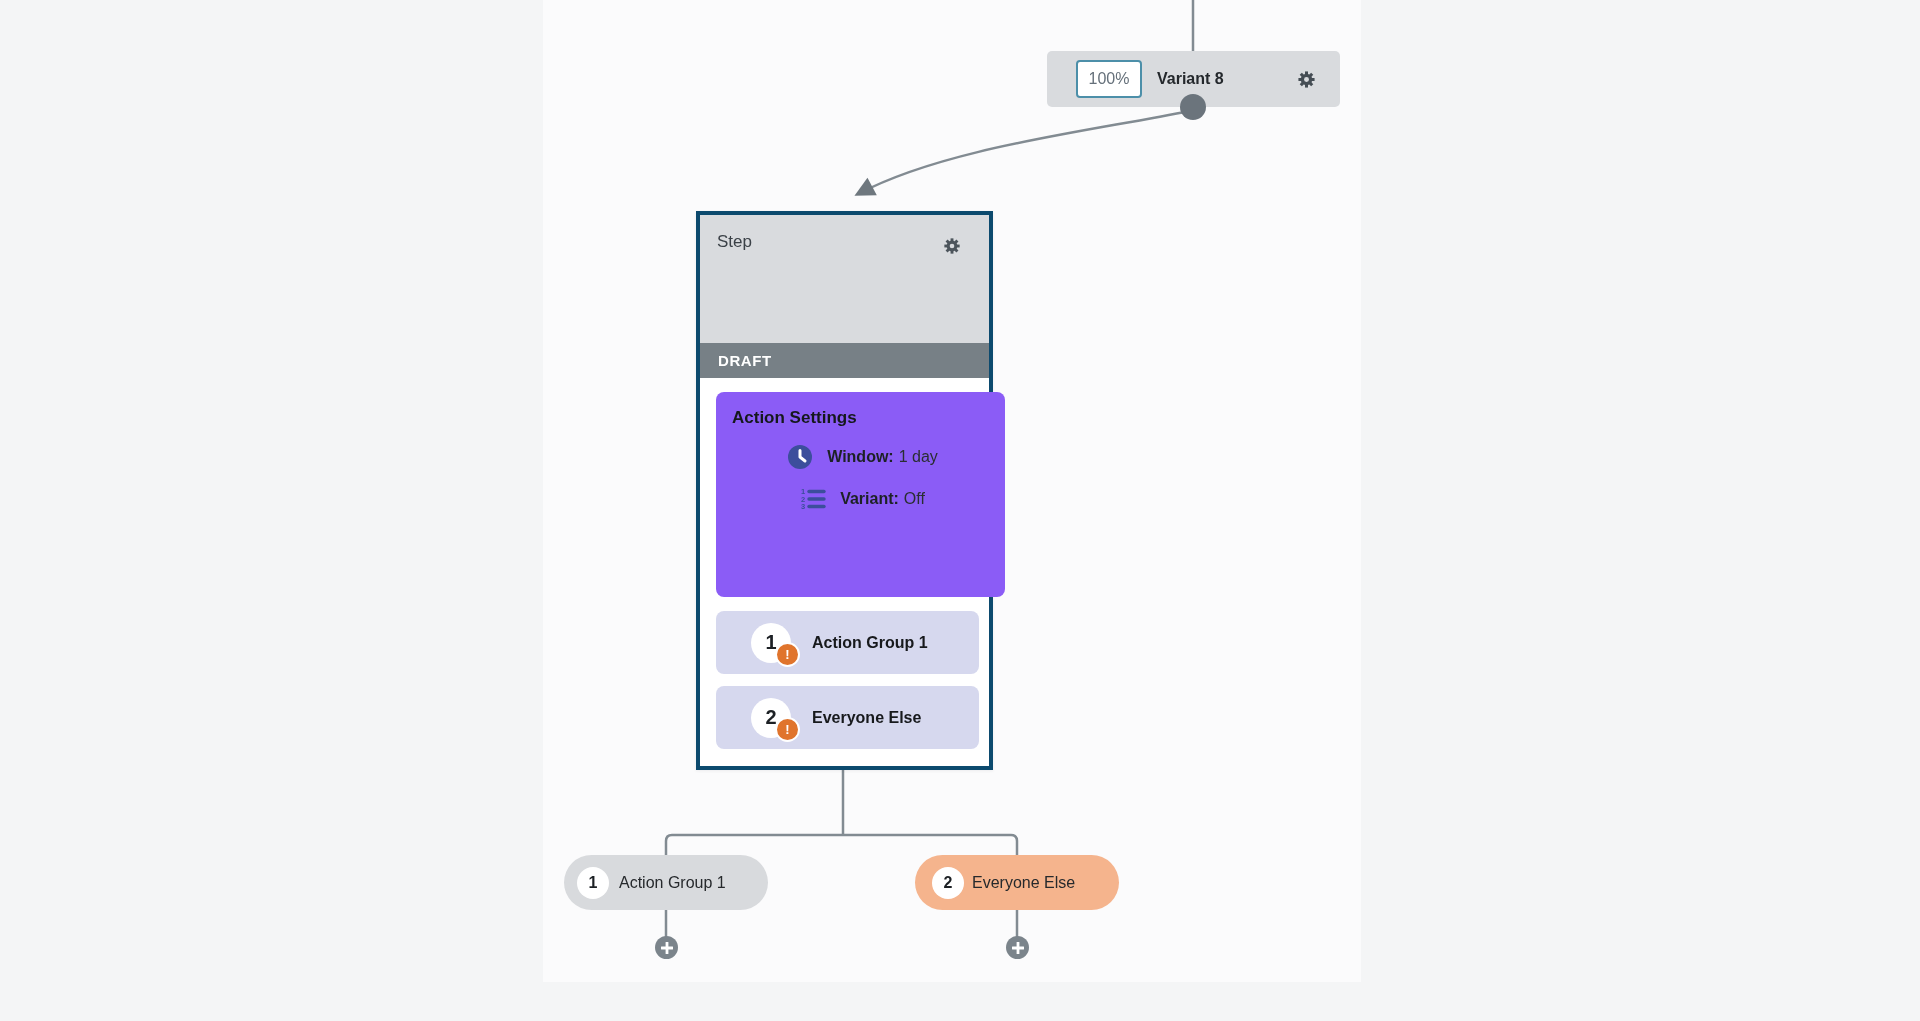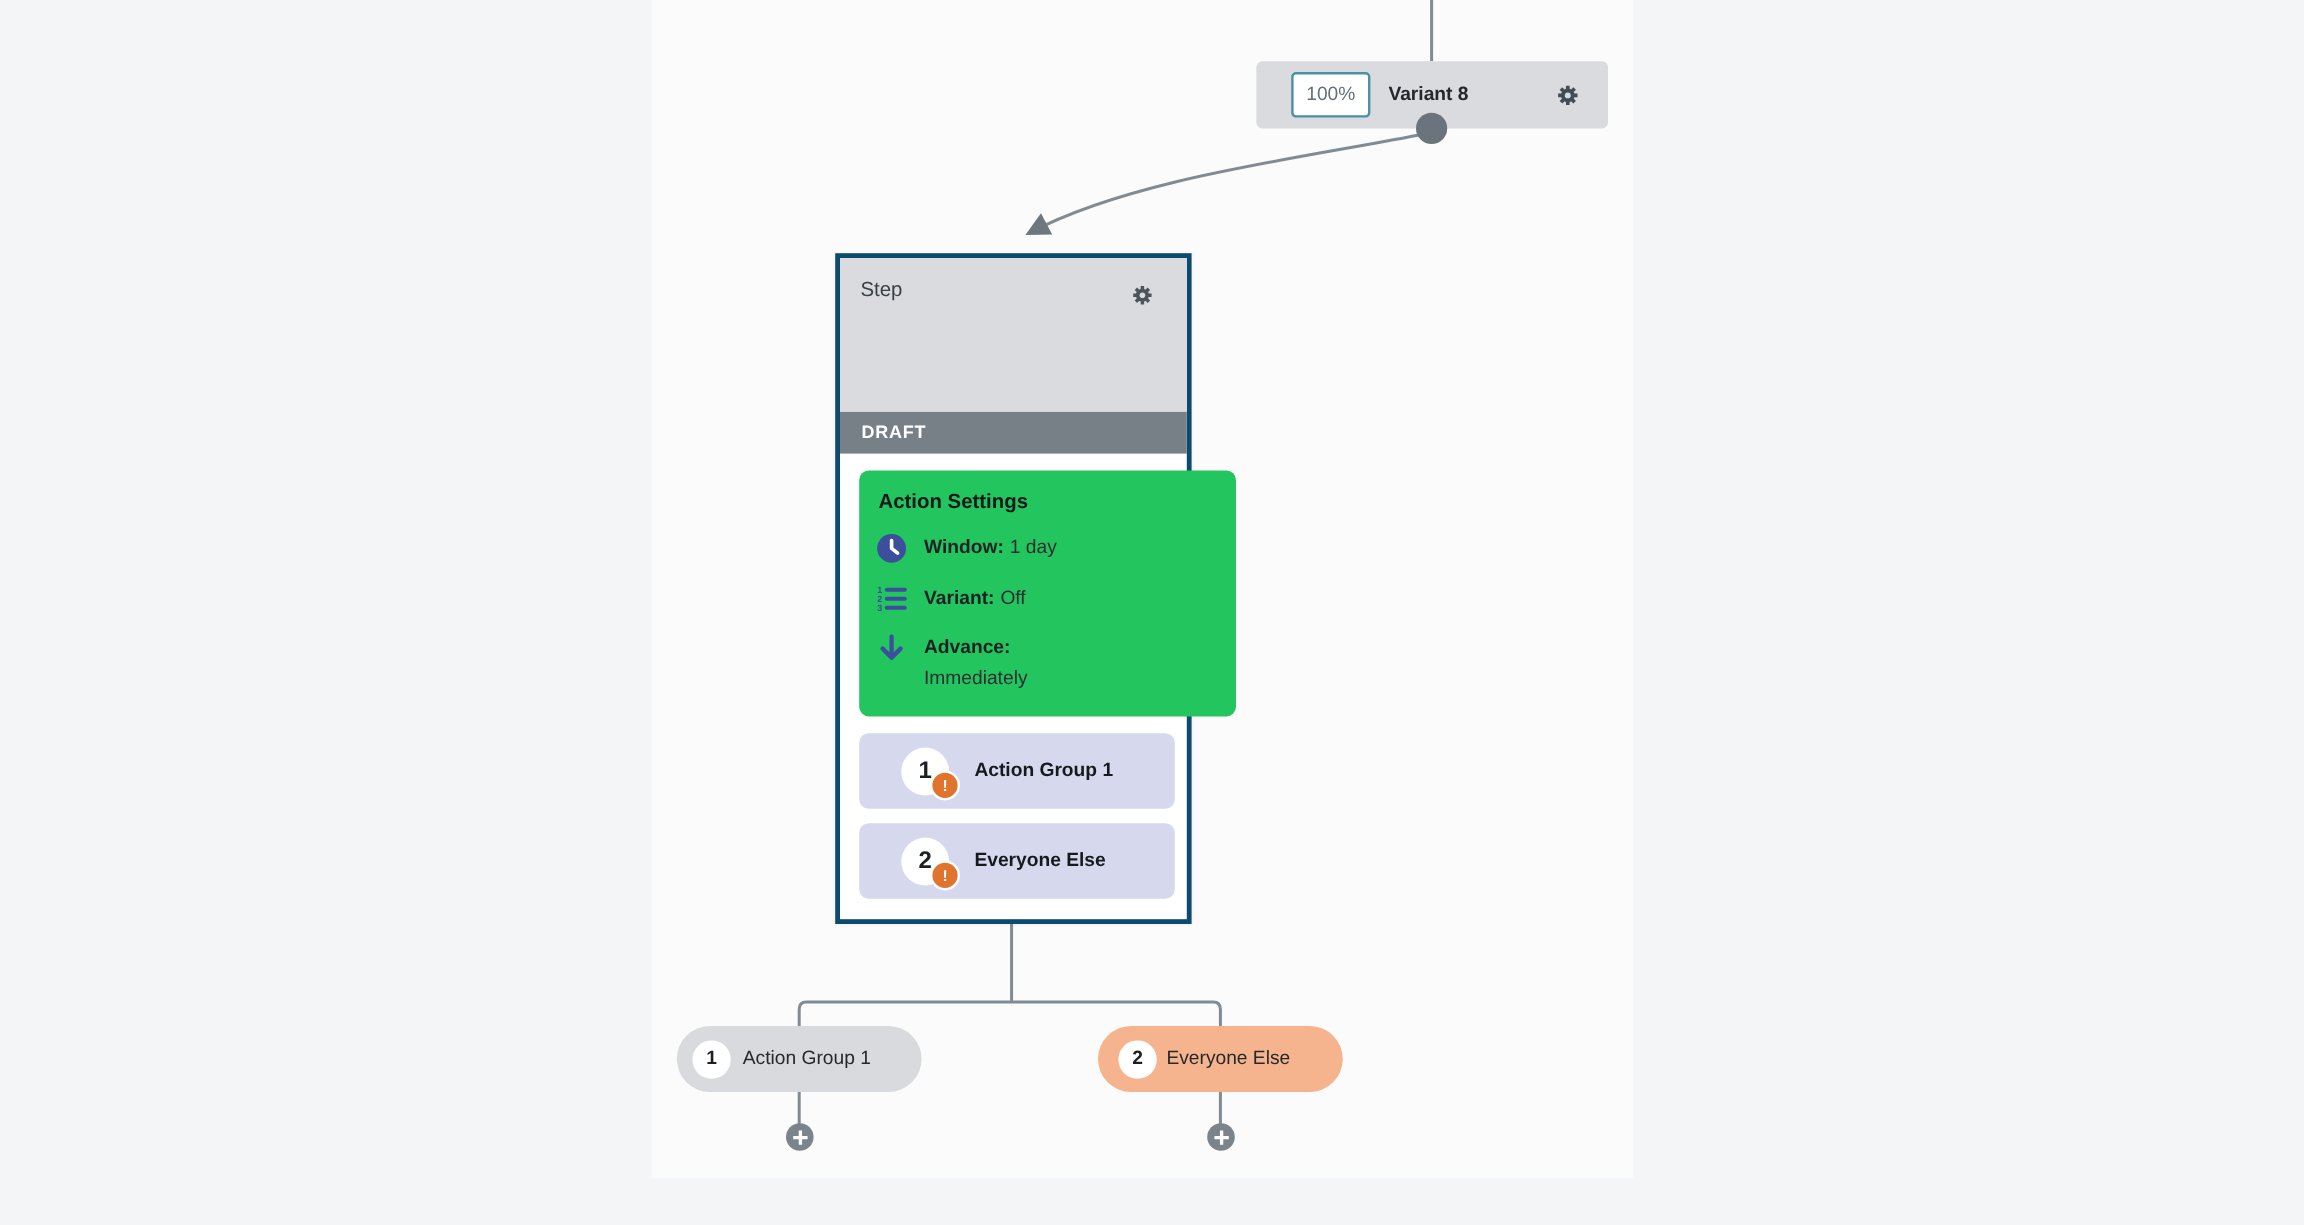--- a/index.html
+++ b/index.html
@@ -64,25 +64,25 @@
 
   .draft-bar {
     height:35px; background:#778086; color:#fff;
     font-size:15px; font-weight:bold; letter-spacing:.6px;
     line-height:35px; padding-left:18px;
   }
 
   .card-body { padding:14px 16px 0 16px; }
 
   .settings-panel {
-    width:314px; height:205px; background:#22c55e; border-radius:8px;
+    width:289px; height:205px; background:#8b5cf6; border-radius:8px;
     padding:16px 10px 17px 14px;
   }
   .settings-heading { font-size:17px; font-weight:bold; color:#15181c; margin-left:2px; line-height:20px; }
-  .setting-row { display:flex; margin-top:16px; align-items:center; }
+  .setting-row { display:flex; margin-top:16px; align-items:center;justify-content:center; }
   .setting-row.stacked { align-items:flex-start; margin-top:15px; }
   .setting-icon { width:26px; height:26px; flex:0 0 26px; display:flex; align-items:center; justify-content:center; }
   .setting-text { margin-left:14px; font-size:16px; line-height:26px; color:#2a2e32; }
   .setting-label { font-weight:bold; color:#1d2125; margin-right:5px; }
   .setting-value.block { display:block; }
 
   .group-row {
     position:relative; width:263px; height:63px; background:#d6d8ee; border-radius:8px;
     margin-top:14px; display:flex; align-items:center; padding-left:35px; cursor:pointer;
   }
@@ -221,31 +221,20 @@
                 <text x="1" y="15.5">2</text>
                 <text x="1" y="23">3</text>
             </g>
           </svg>
         </span>
         <span class="setting-text">
           <span class="setting-label">Variant:</span><span class="setting-value">Off</span>
         </span>
       </div>
 
-      <div class="setting-row stacked">
-        <span class="setting-icon">
-          <svg width="26" height="26" viewBox="0 0 26 26">
-            <path d="M13 3.5 V21 M5.5 13.5 L13 21 L20.5 13.5" fill="none" stroke="#3c4e9c" stroke-width="3.6" stroke-linecap="round" stroke-linejoin="round"></path>
-          </svg>
-        </span>
-        <span class="setting-text">
-          <span class="setting-label">Advance:</span>
-          <span class="setting-value block">Immediately</span>
-        </span>
-      </div>
     </div>
 
     <div class="group-row">
       <span class="num-circle">
         <span>1</span>
         <span class="warn-badge">!</span>
       </span>
       <span class="group-label">Action Group 1</span>
     </div>
 

